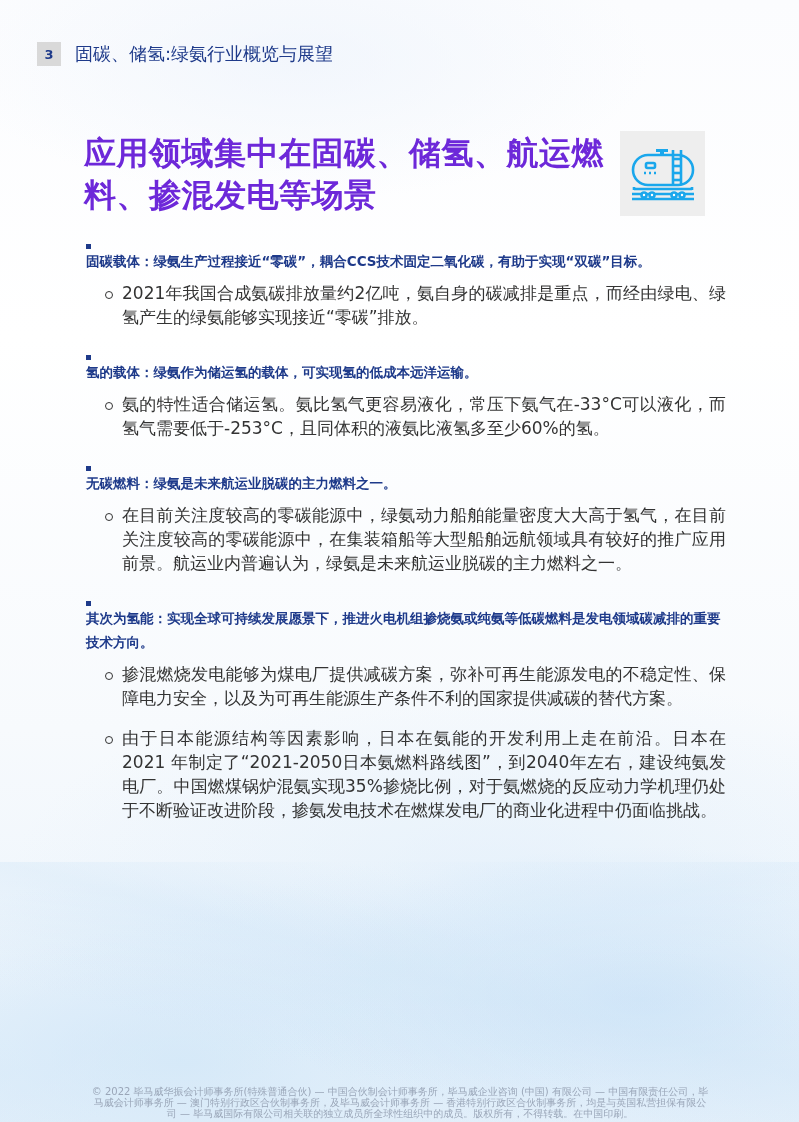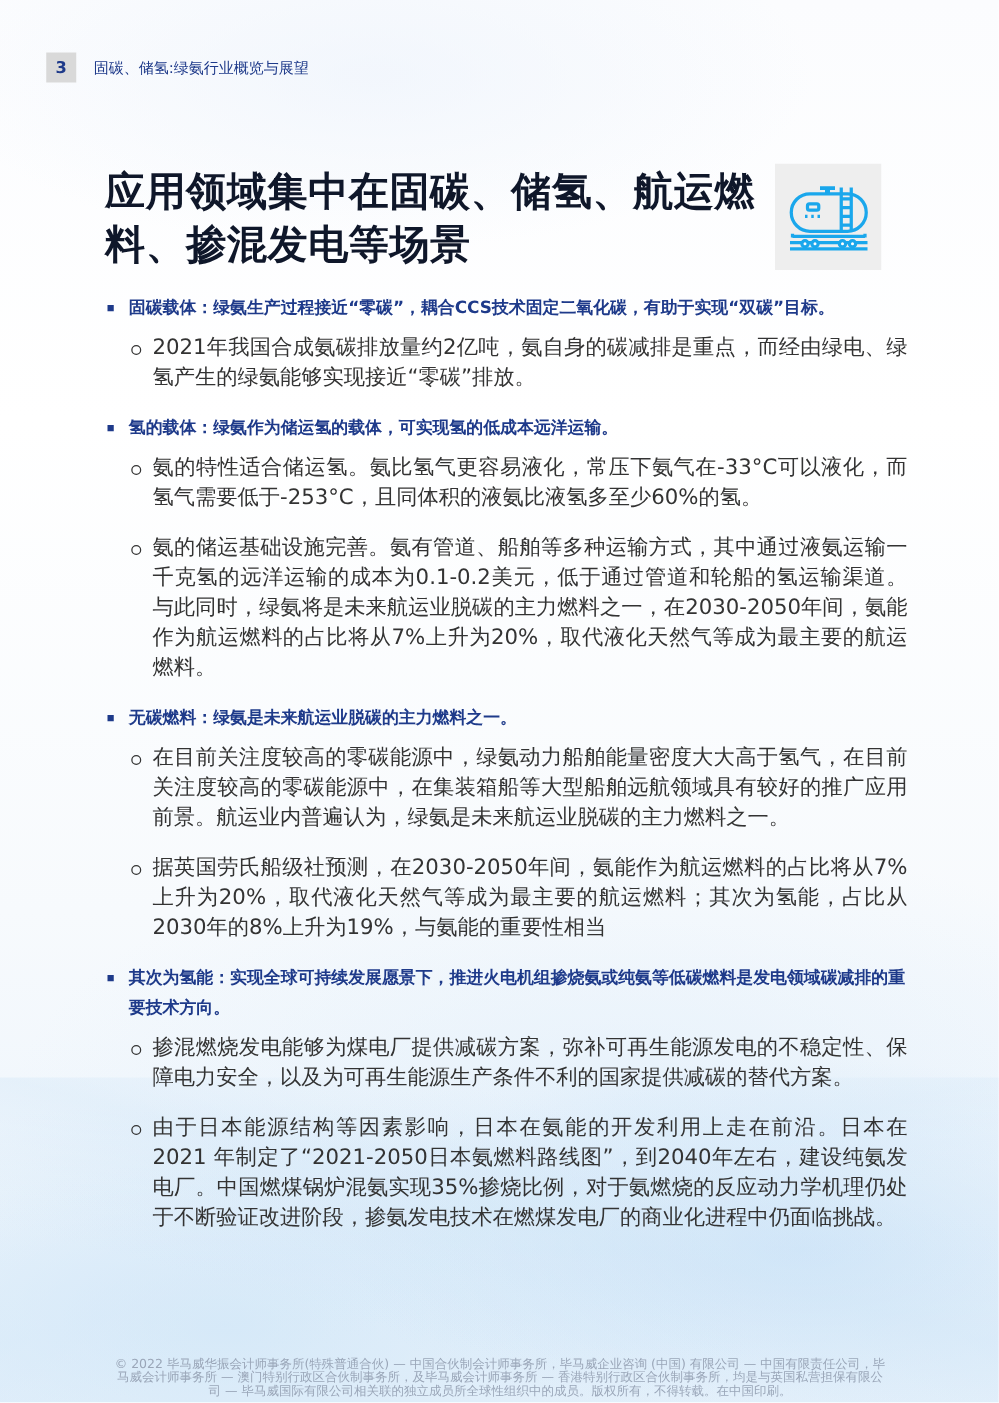--- a/index.html
+++ b/index.html
@@ -25,38 +25,38 @@
       linear-gradient(165deg, rgba(255,255,255,0) 20%, rgba(214,233,249,0.35) 45%, rgba(255,255,255,0) 60%),
       linear-gradient(15deg, rgba(255,255,255,0) 30%, rgba(205,228,247,0.35) 55%, rgba(255,255,255,0) 75%);
   }
   .page { position: absolute; inset: 0; z-index: 1; }
 
   .header { position: absolute; left: 37px; top: 42px; height: 24px; display: flex; align-items: center; }
   .page-num {
     width: 24px; height: 24px; background: #d9d9d9; color: #1e3a8a;
     font-weight: bold; font-size: 13px; display: flex; align-items: center; justify-content: center;
   }
-  .header-title { margin-left: 14px; font-size: 12px; color: #1e3a8a; }
+  .header-title { margin-left: 14px; font-size: 18px; color: #1e3a8a; }
 
   .title {
     position: absolute; left: 84px; top: 132px; width: 520px;
-    font-size: 32px; line-height: 42px; font-weight: bold; color: #0f172a;
+    font-size: 32px; line-height: 42px; font-weight: bold; color: #6d28d9;
     letter-spacing: 0.5px;
   }
 
   .icon-box {
     position: absolute; left: 620px; top: 131px; width: 85px; height: 85px;
     background: #eeeeee; display: flex; align-items: center; justify-content: center;
   }
 
   .content { position: absolute; left: 86px; top: 234px; width: 640px; }
   .section { margin-bottom: 16px; }
   .heading {
     display: flex; align-items: flex-start;
-    font-size: 13.5px; line-height: 24px; font-weight: bold; color: #1e3a8a;
+    font-size: 13.5px; line-height: 24px; font-weight: bold; color: #1e3a8a; flex-direction: column;
   }
   .sq {
     width: 5px; height: 5px; background: #1e3a8a; margin-top: 10px; margin-right: 12px; flex: none;
   }
   .heading-text { flex: 1; }
   .bullet {
     display: flex; align-items: flex-start; margin-top: 8px; margin-left: 19px; margin-bottom: 16px;
     font-size: 17px; line-height: 24px; color: #333333;
   }
   .circ {
@@ -126,38 +126,30 @@
 
     <div class="section">
       <div class="heading">
         <span class="sq"></span>
         <span class="heading-text">氢的载体：绿氨作为储运氢的载体，可实现氢的低成本远洋运输。</span>
       </div>
       <div class="bullet">
         <span class="circ"></span>
         <span class="bullet-text">氨的特性适合储运氢。氨比氢气更容易液化，常压下氨气在-33°C可以液化，而氢气需要低于-253°C，且同体积的液氨比液氢多至少60%的氢。</span>
       </div>
-      <div class="bullet">
-        <span class="circ"></span>
-        <span class="bullet-text">氨的储运基础设施完善。氨有管道、船舶等多种运输方式，其中通过液氨运输一千克氢的远洋运输的成本为0.1-0.2美元，低于通过管道和轮船的氢运输渠道。与此同时，绿氨将是未来航运业脱碳的主力燃料之一，在2030-2050年间，氨能作为航运燃料的占比将从7%上升为20%，取代液化天然气等成为最主要的航运燃料。</span>
-      </div>
     </div>
 
     <div class="section">
       <div class="heading">
         <span class="sq"></span>
         <span class="heading-text">无碳燃料：绿氨是未来航运业脱碳的主力燃料之一。</span>
       </div>
       <div class="bullet">
         <span class="circ"></span>
         <span class="bullet-text">在目前关注度较高的零碳能源中，绿氨动力船舶能量密度大大高于氢气，在目前关注度较高的零碳能源中，在集装箱船等大型船舶远航领域具有较好的推广应用前景。航运业内普遍认为，绿氨是未来航运业脱碳的主力燃料之一。</span>
-      </div>
-      <div class="bullet" style="margin-bottom:0">
-        <span class="circ"></span>
-        <span class="bullet-text">据英国劳氏船级社预测，在2030-2050年间，氨能作为航运燃料的占比将从7%上升为20%，取代液化天然气等成为最主要的航运燃料；其次为氢能，占比从2030年的8%上升为19%，与氨能的重要性相当</span>
       </div>
     </div>
 
     <div class="section">
       <div class="heading">
         <span class="sq"></span>
         <span class="heading-text">其次为氢能：实现全球可持续发展愿景下，推进火电机组掺烧氨或纯氨等低碳燃料是发电领域碳减排的重要技术方向。</span>
       </div>
       <div class="bullet">
         <span class="circ"></span>

